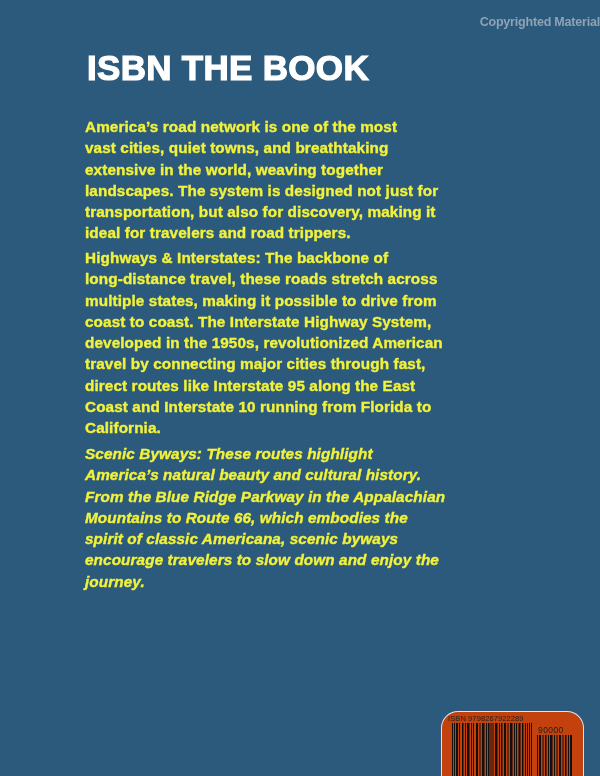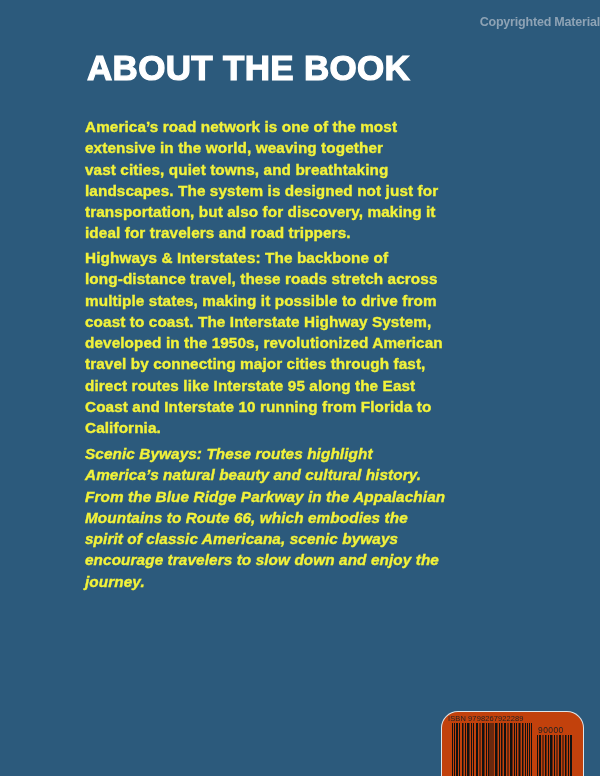--- a/index.html
+++ b/index.html
@@ -124,26 +124,26 @@
       letter-spacing: 0.2px;
     }
     #hr-left { left: 15px; }
     #hr-right { left: 53px; padding-left: 28px; }
   </style>
 </head>
 <body>
 
 <div class="watermark">Copyrighted Material</div>
 
-<h1 class="title">ABOUT THE BOOK</h1>
+<h1 class="title">ISBN THE BOOK</h1>
 
 <div class="body-text" id="p1">
   <span class="line">America’s road network is one of the most</span>
+  <span class="line">vast cities, quiet towns, and breathtaking</span>
   <span class="line">extensive in the world, weaving together</span>
-  <span class="line">vast cities, quiet towns, and breathtaking</span>
   <span class="line">landscapes. The system is designed not just for</span>
   <span class="line">transportation, but also for discovery, making it</span>
   <span class="line">ideal for travelers and road trippers.</span>
 </div>
 
 <div class="body-text" id="p2">
   <span class="line">Highways &amp; Interstates: The backbone of</span>
   <span class="line">long-distance travel, these roads stretch across</span>
   <span class="line">multiple states, making it possible to drive from</span>
   <span class="line">coast to coast. The Interstate Highway System,</span>

